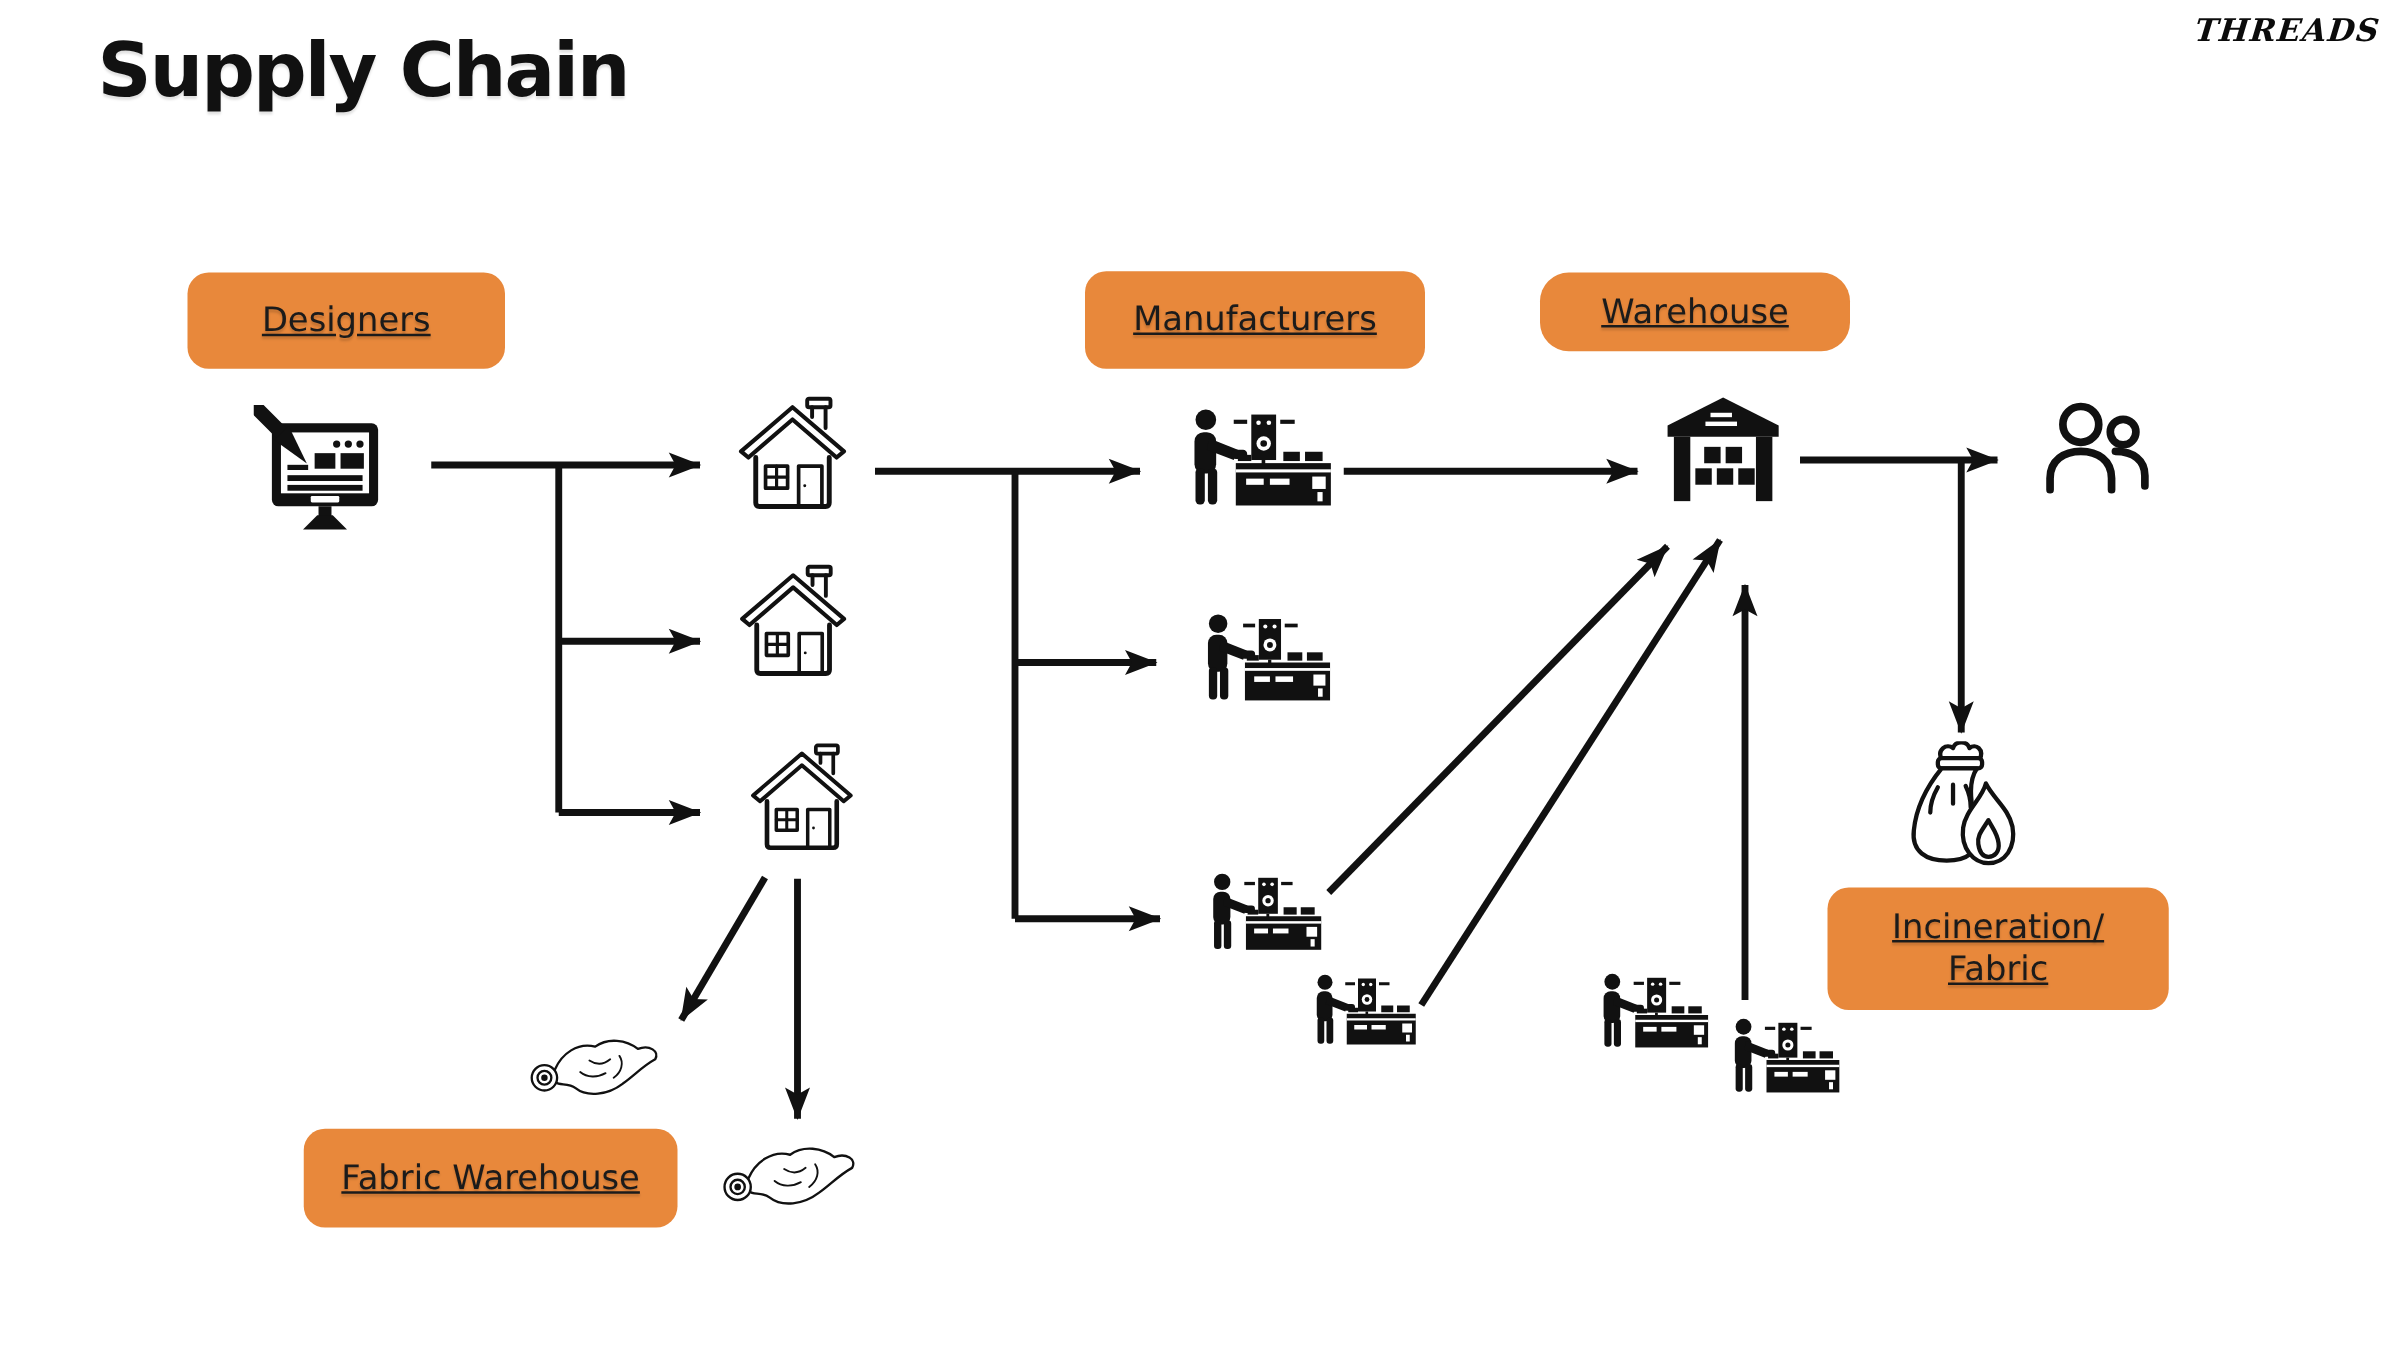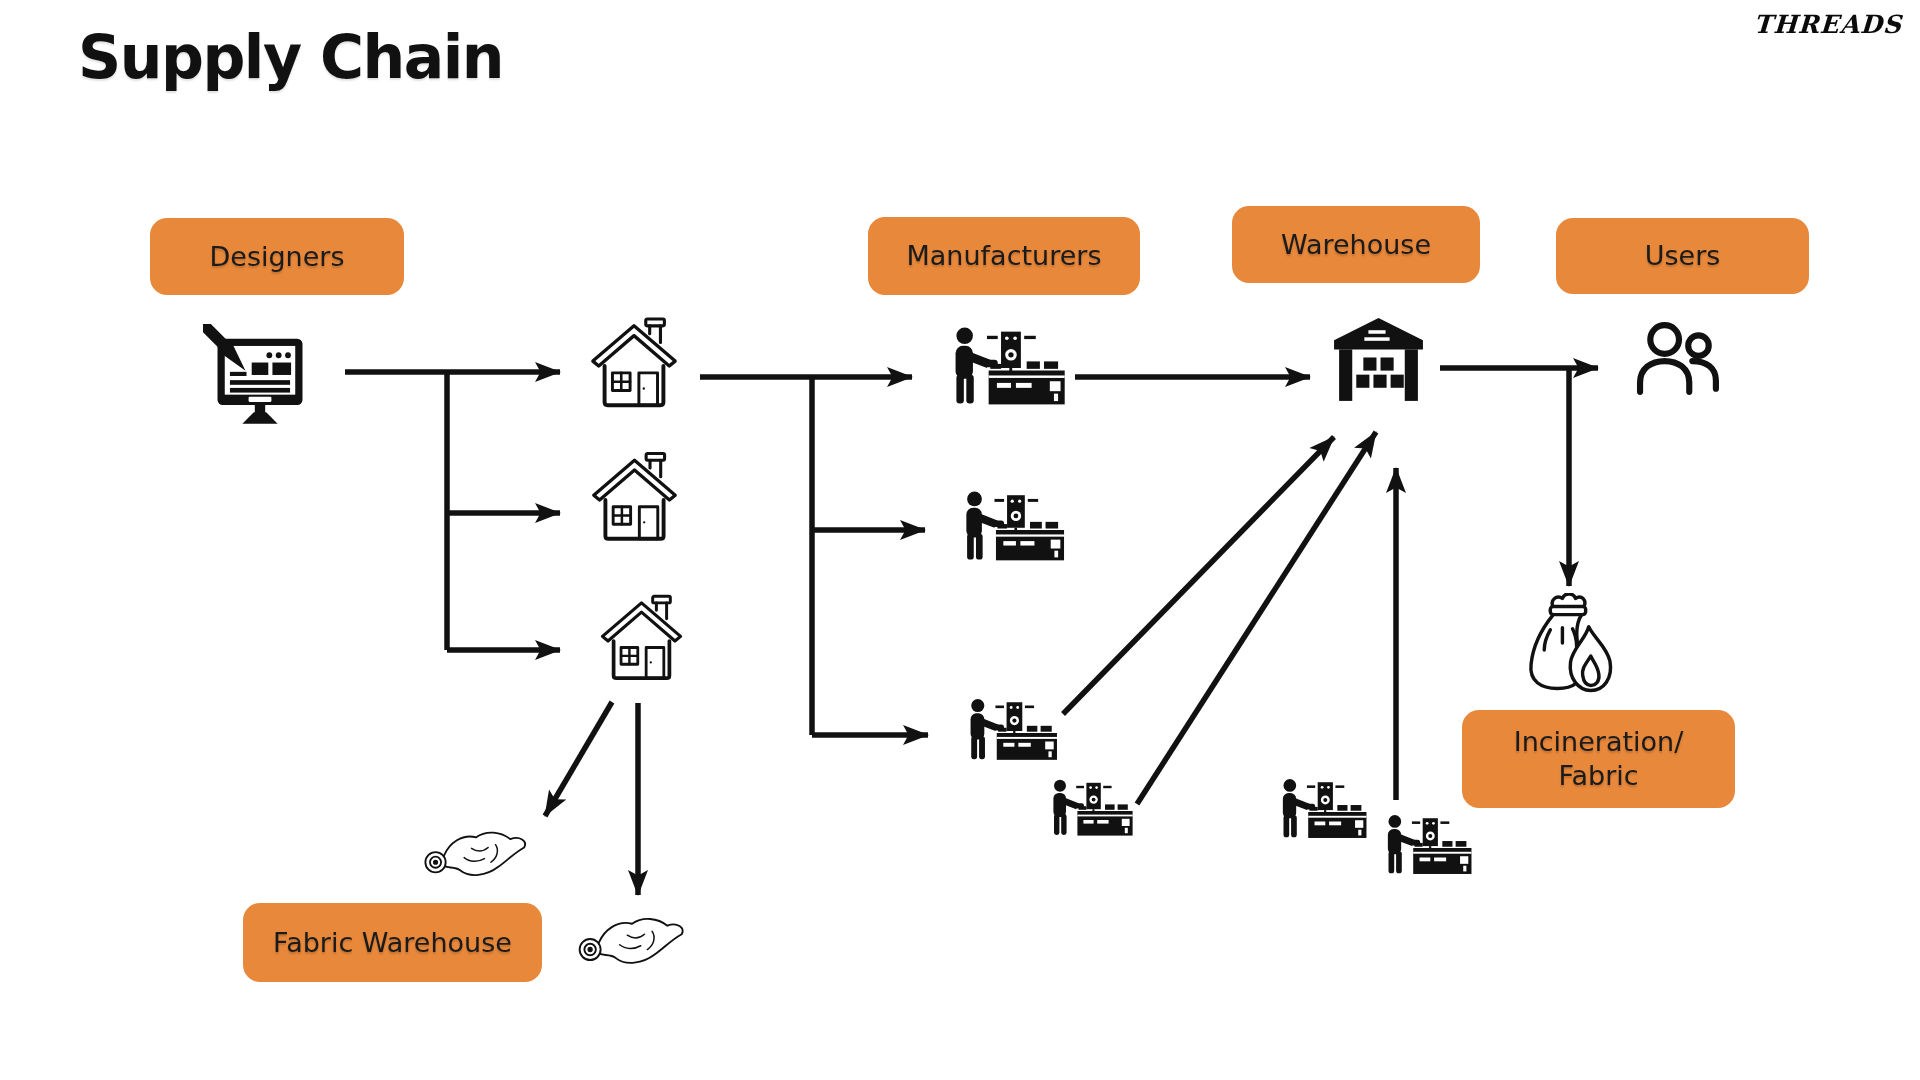--- a/index.html
+++ b/index.html
@@ -7,29 +7,29 @@
           font-family:"DejaVu Sans","Liberation Sans",sans-serif;overflow:hidden;}
   .page-title{position:absolute;left:78px;top:24px;margin:0;font-size:60px;line-height:1.1;
           font-weight:bold;letter-spacing:-1.5px;color:#111;
           text-shadow:0 2px 2px rgba(0,0,0,0.12);}
   .brand{position:absolute;top:10px;right:16px;font-size:25px;font-weight:bold;font-style:italic;
           font-family:"DejaVu Serif","Liberation Serif",serif;color:#0b0b0b;
           transform:skewX(-6deg);letter-spacing:1px;}
   .stage-label{position:absolute;display:flex;align-items:center;justify-content:center;
           background:var(--accent,#E8883B);border-radius:17px;color:#1b1b1b;
           font-size:27px;text-align:center;line-height:1.25;
-          text-shadow:0 2px 2px rgba(0,0,0,0.18);}
+          text-shadow:0 2px 2px rgba(0,0,0,0.18);text-decoration:underline;}
   .icon{position:absolute;}
   .icon svg{display:block;width:100%;height:100%;}
   .arrows{position:absolute;left:0;top:0;width:1920px;height:1080px;}
   
   .lbl-designers{left:150px;top:218px;width:254px;height:77px;}
   .lbl-buyer{left:493px;top:218px;width:257px;height:77px;}
   .lbl-manufacturers{left:845px;top:217px;width:272px;height:78px;margin-left:23px;}
-  .lbl-warehouse{left:1232px;top:206px;width:248px;height:77px;}
+  .lbl-warehouse{left:1232px;top:218px;width:248px;height:63px;border-radius:23px;}
   .lbl-users{left:1556px;top:218px;width:253px;height:76px;}
   .lbl-fabric{left:243px;top:903px;width:299px;height:79px;}
   .lbl-incin{left:1462px;top:710px;width:273px;height:98px;flex-direction:column;}
   
   .ic-designer{left:203px;top:324px;width:114px;height:104px;}
   .ic-house1{left:585px;top:316px;width:98px;height:100px;}
   .ic-house2{left:586px;top:451px;width:97px;height:98px;}
   .ic-house3{left:595px;top:593px;width:93px;height:96px;}
   .ic-m1{left:944px;top:325px;width:124px;height:91px;}
   .ic-m2{left:956px;top:489px;width:111px;height:82px;}
@@ -73,21 +73,20 @@
       <path d="M638,703 V895" marker-end="url(#ah)"></path>
     </g>
   </svg>
 
   <h1 class="page-title">Supply Chain</h1>
   <div class="brand">THREADS</div>
 
   <div class="stage-label lbl-designers">Designers</div>
   <div class="stage-label lbl-manufacturers">Manufacturers</div>
   <div class="stage-label lbl-warehouse">Warehouse</div>
-  <div class="stage-label lbl-users">Users</div>
   <div class="stage-label lbl-fabric">Fabric Warehouse</div>
   <div class="stage-label lbl-incin">
     <span>Incineration/</span>
     <span>Fabric</span>
   </div>
 
   <div class="icon ic-designer">
     <svg viewBox="0 0 110 100">
       <g fill="#111">
         <rect x="14" y="14" width="82" height="64" rx="5"></rect>

